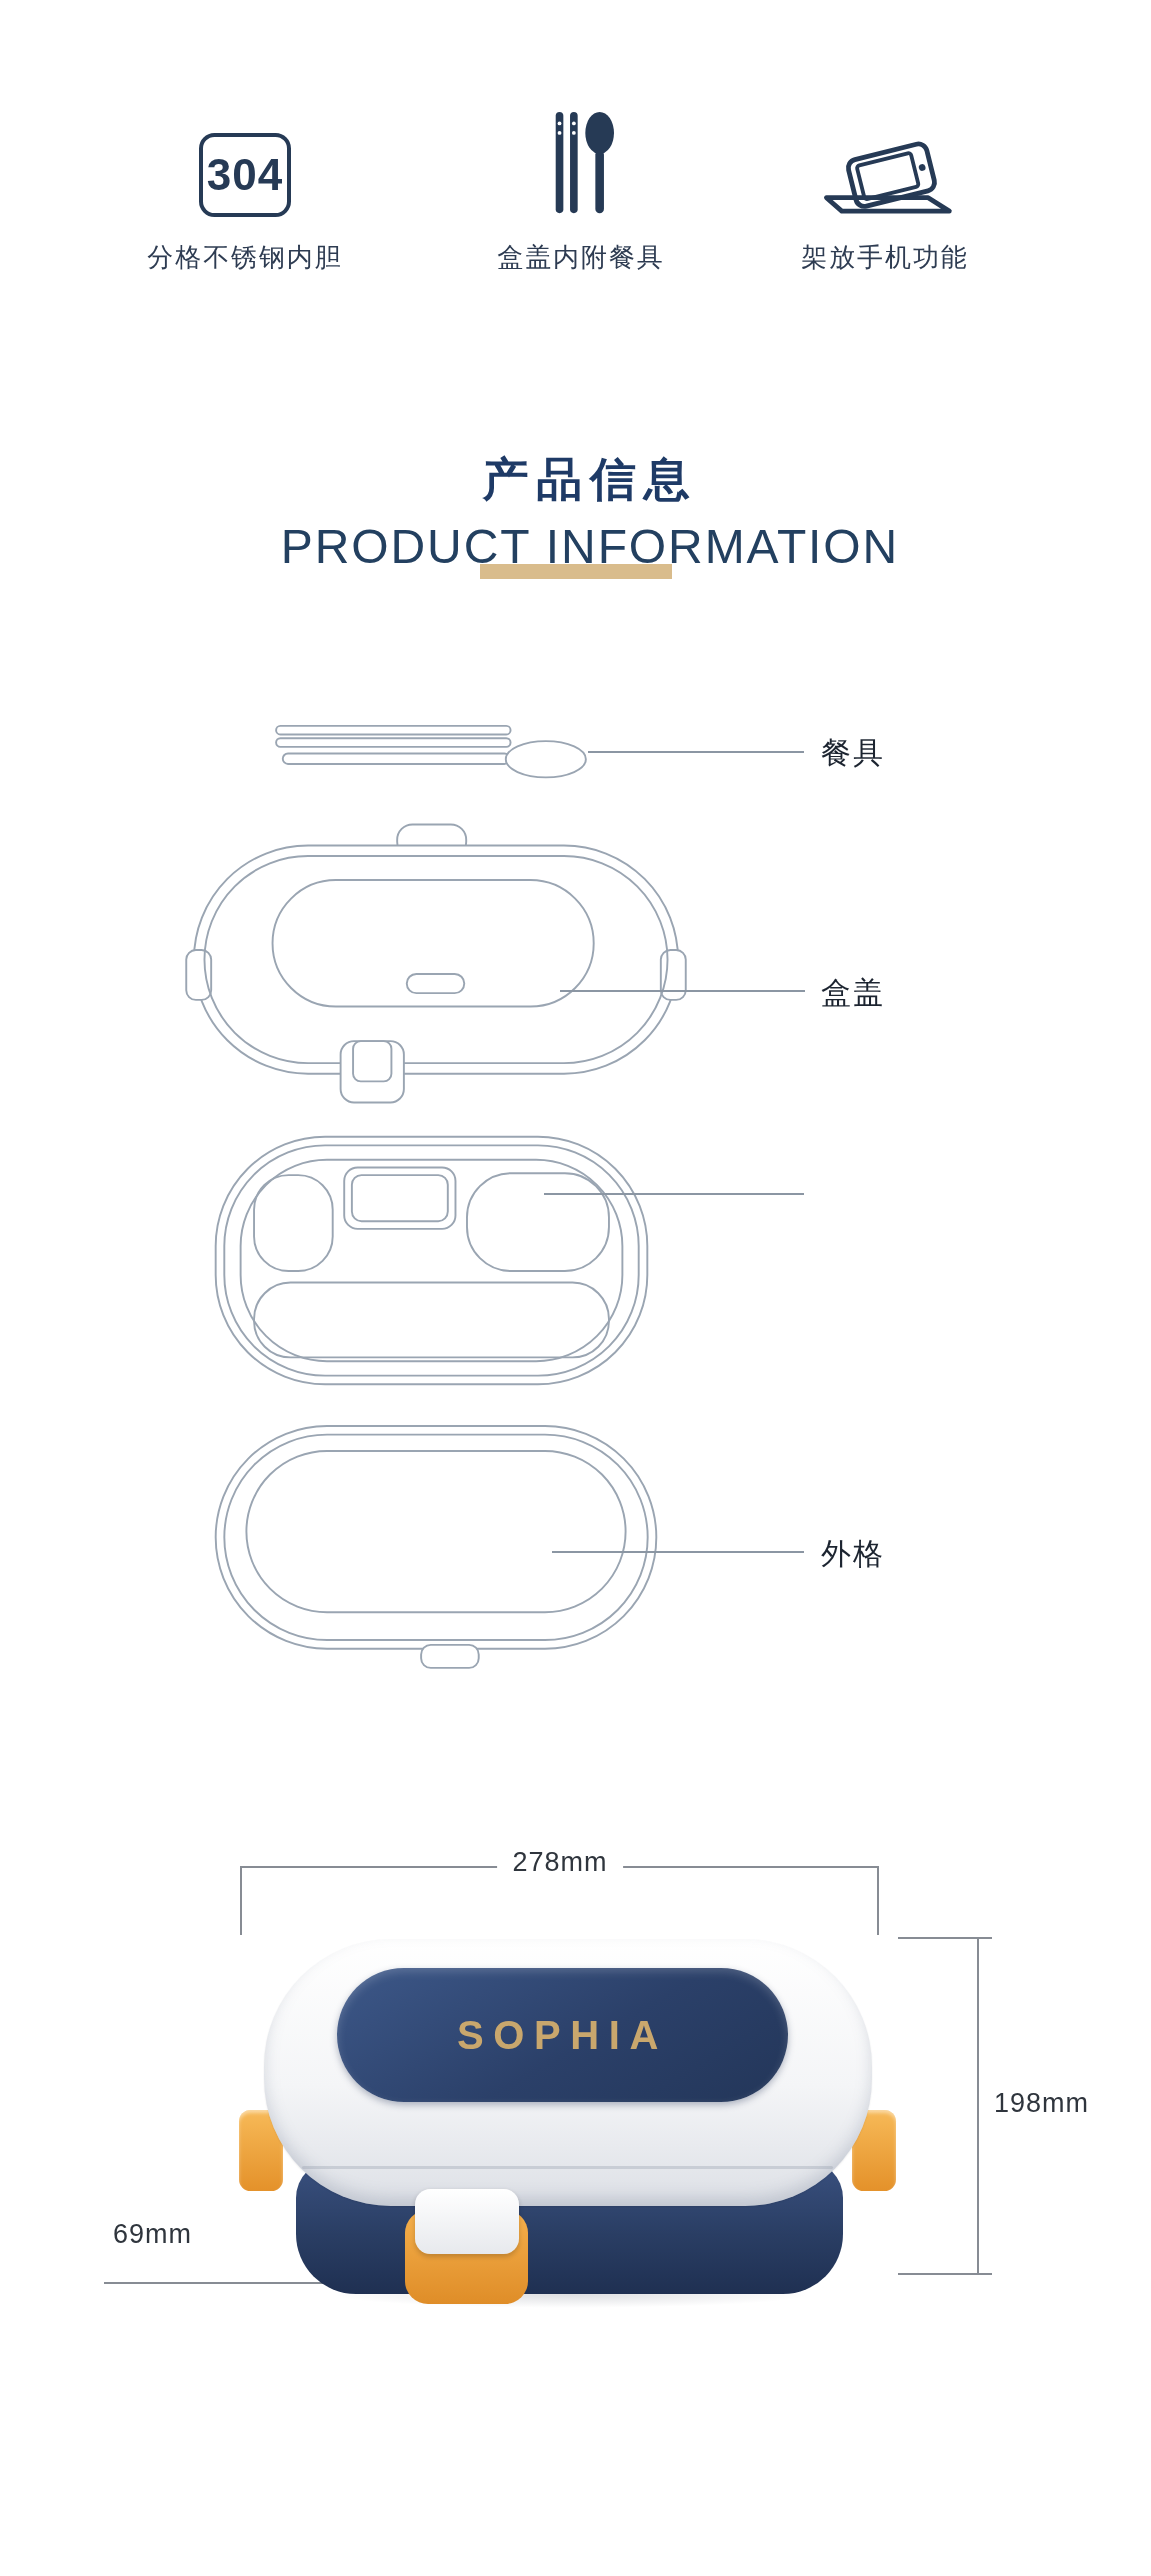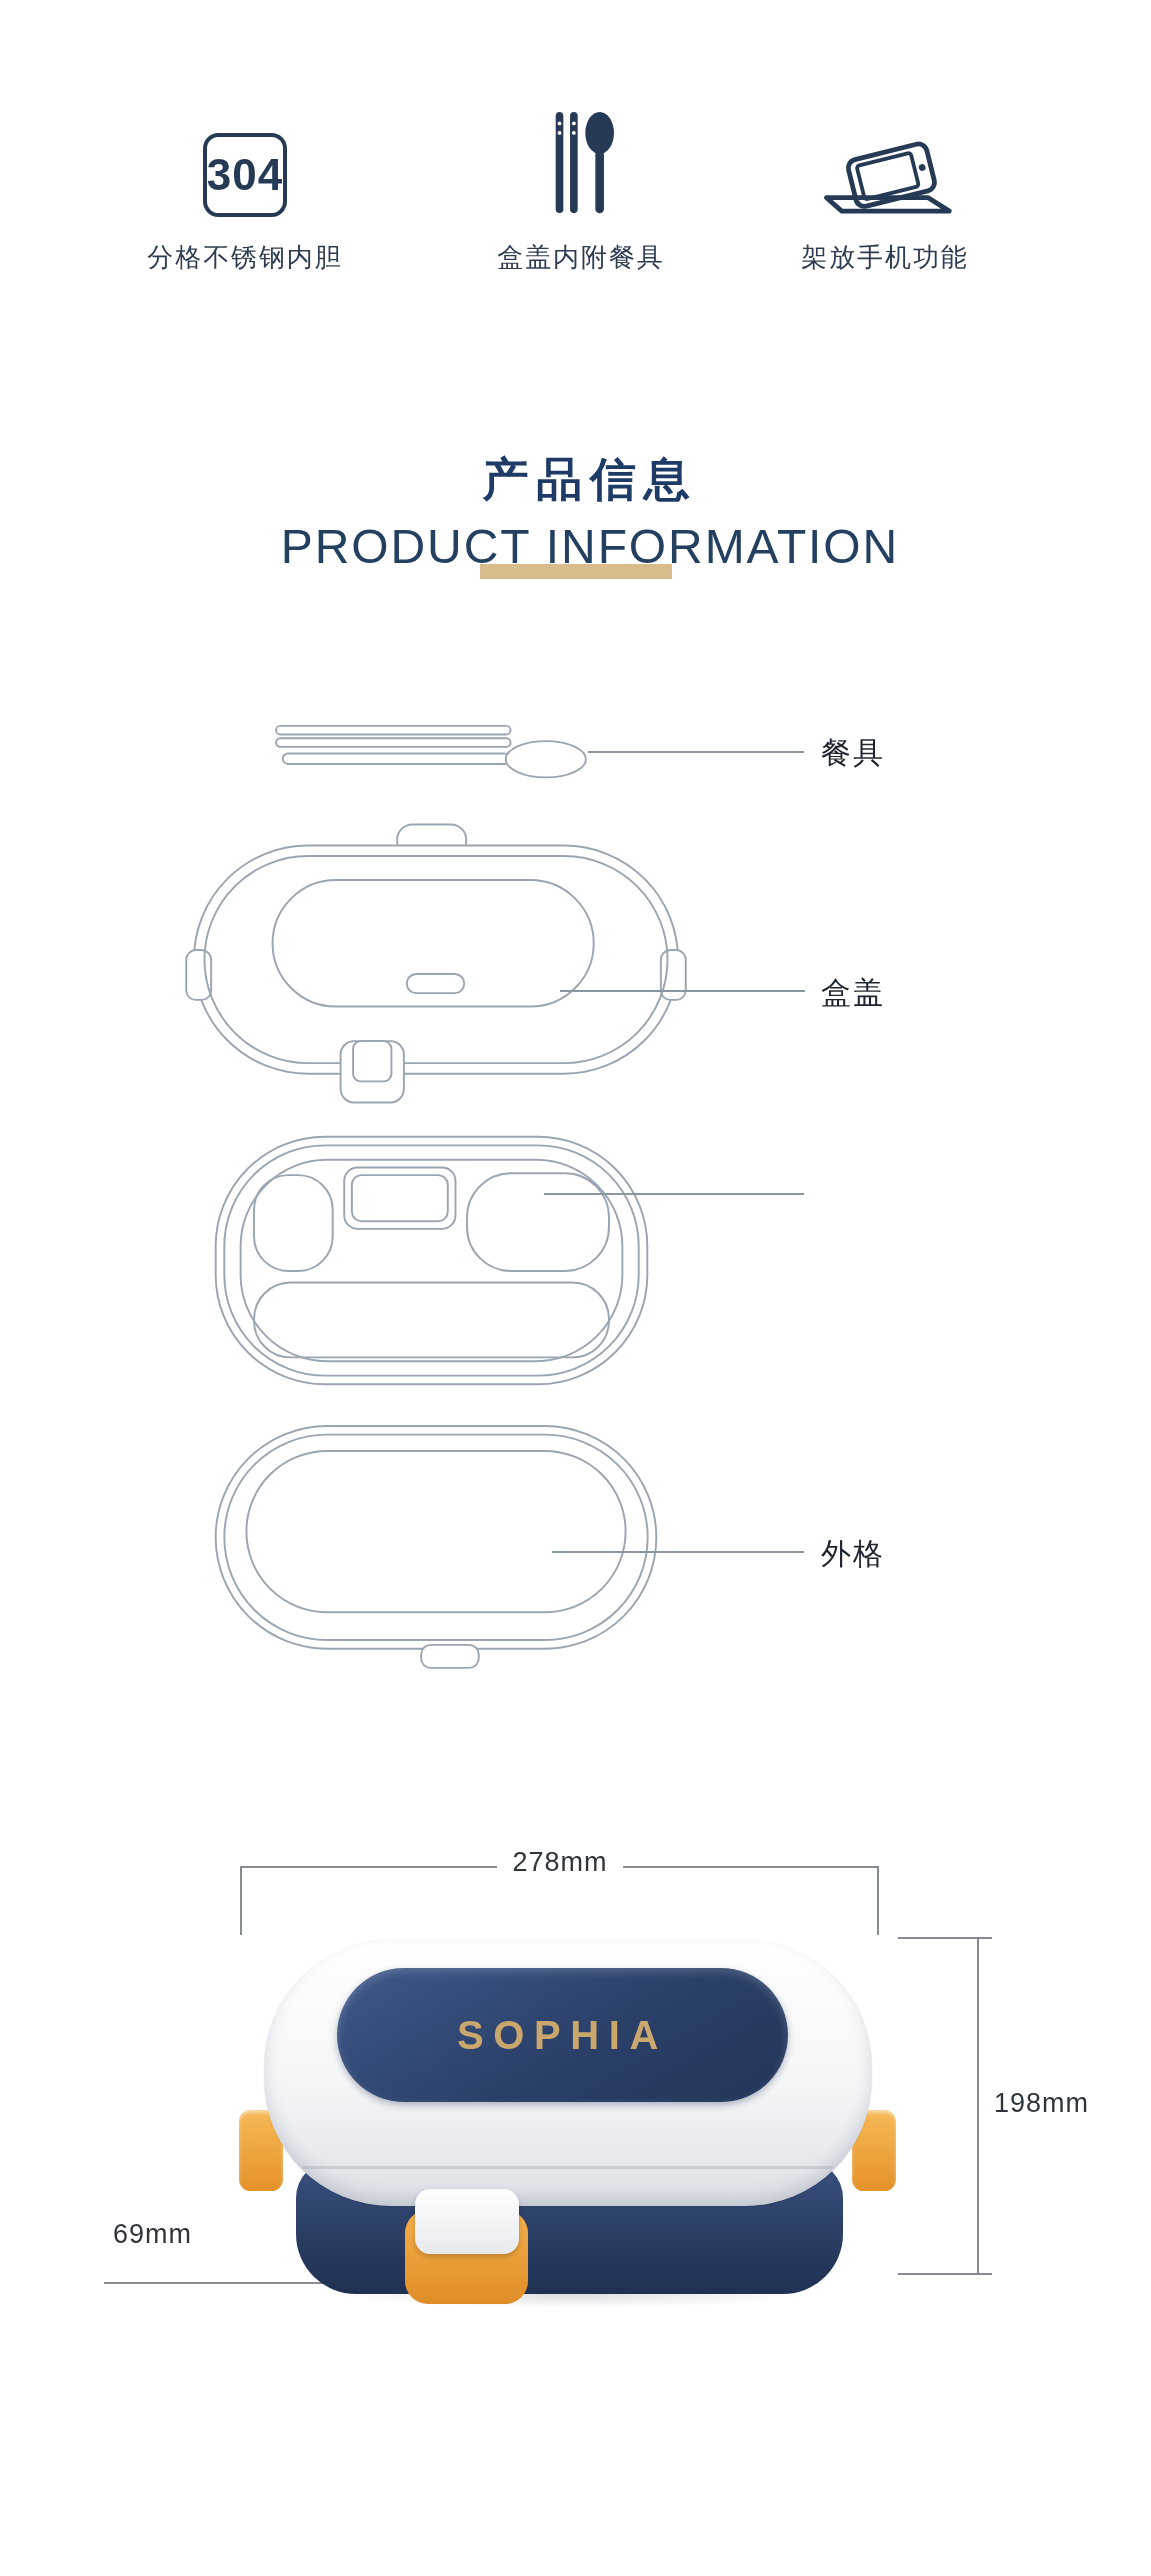--- a/index.html
+++ b/index.html
@@ -2,21 +2,21 @@
 <html><head>
 <meta charset="utf-8">
 <style>
   * { margin:0; padding:0; box-sizing:border-box; }
   body { background:#fff; font-family:"Liberation Sans", sans-serif; }
   .page { position:relative; width:1152px; height:2576px; background:#ffffff; overflow:hidden; }
 
   
   .feature { position:absolute; top:110px; width:234px; display:flex; flex-direction:column; align-items:center; }
   .icon-wrap { height:107px; display:flex; align-items:flex-end; justify-content:center; }
-  .badge304 { width:84px; height:84px; border:4.8px solid #263a55; border-radius:15.4px;
+  .badge304 { width:92px; height:84px; border:4.8px solid #263a55; border-radius:15.4px;
               display:flex; align-items:center; justify-content:center;
               font-size:44px; font-weight:bold; color:#263a55; letter-spacing:1px; }
   .feature-label { margin-top:23px; font-size:26px; color:#2e3c52; letter-spacing:1.9px; white-space:nowrap; }
 
   
   .header { position:absolute; top:449px; left:0; width:100%; text-align:center;padding-left:28px; }
   .title { font-size:46px; font-weight:bold; color:#1e3a66; letter-spacing:7.7px; }
   .subtitle { margin-top:7.7px; font-size:48px; color:#234060; letter-spacing:1.9px; }
   .gold-bar { position:absolute; top:564px; left:50%; transform:translateX(-50%);
               width:192px; height:15.4px; background:#d9bc8c; }

